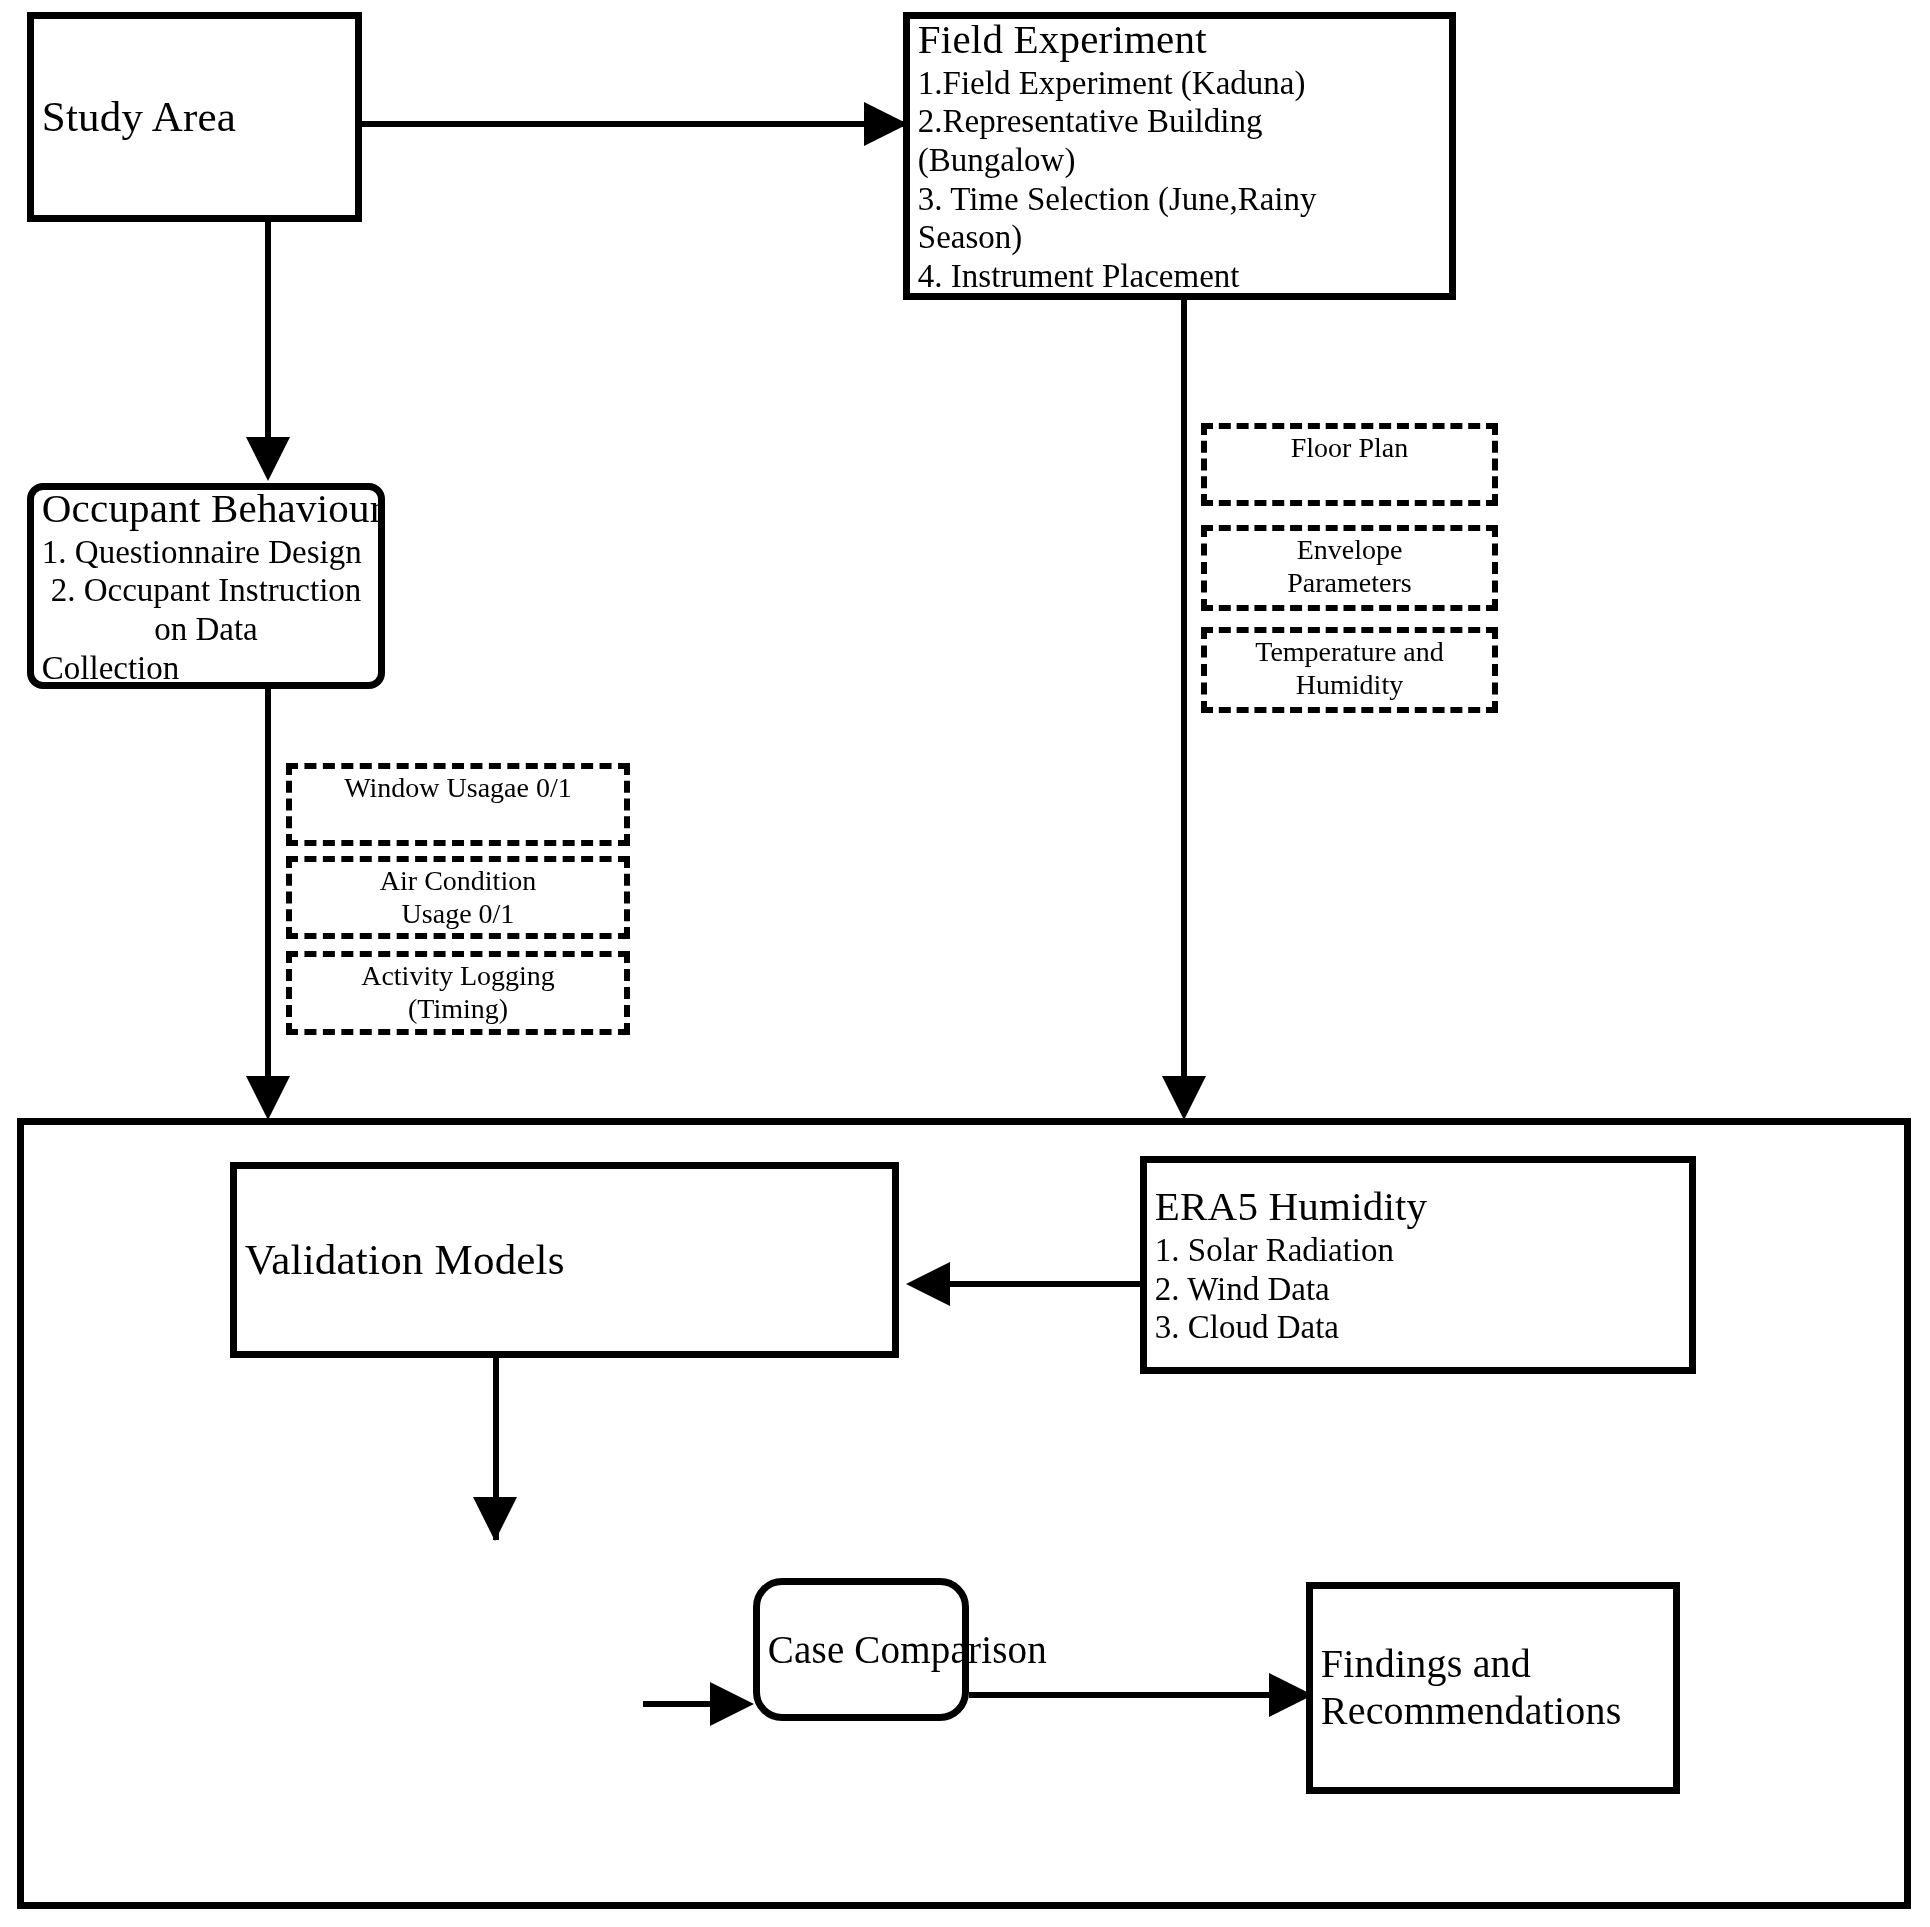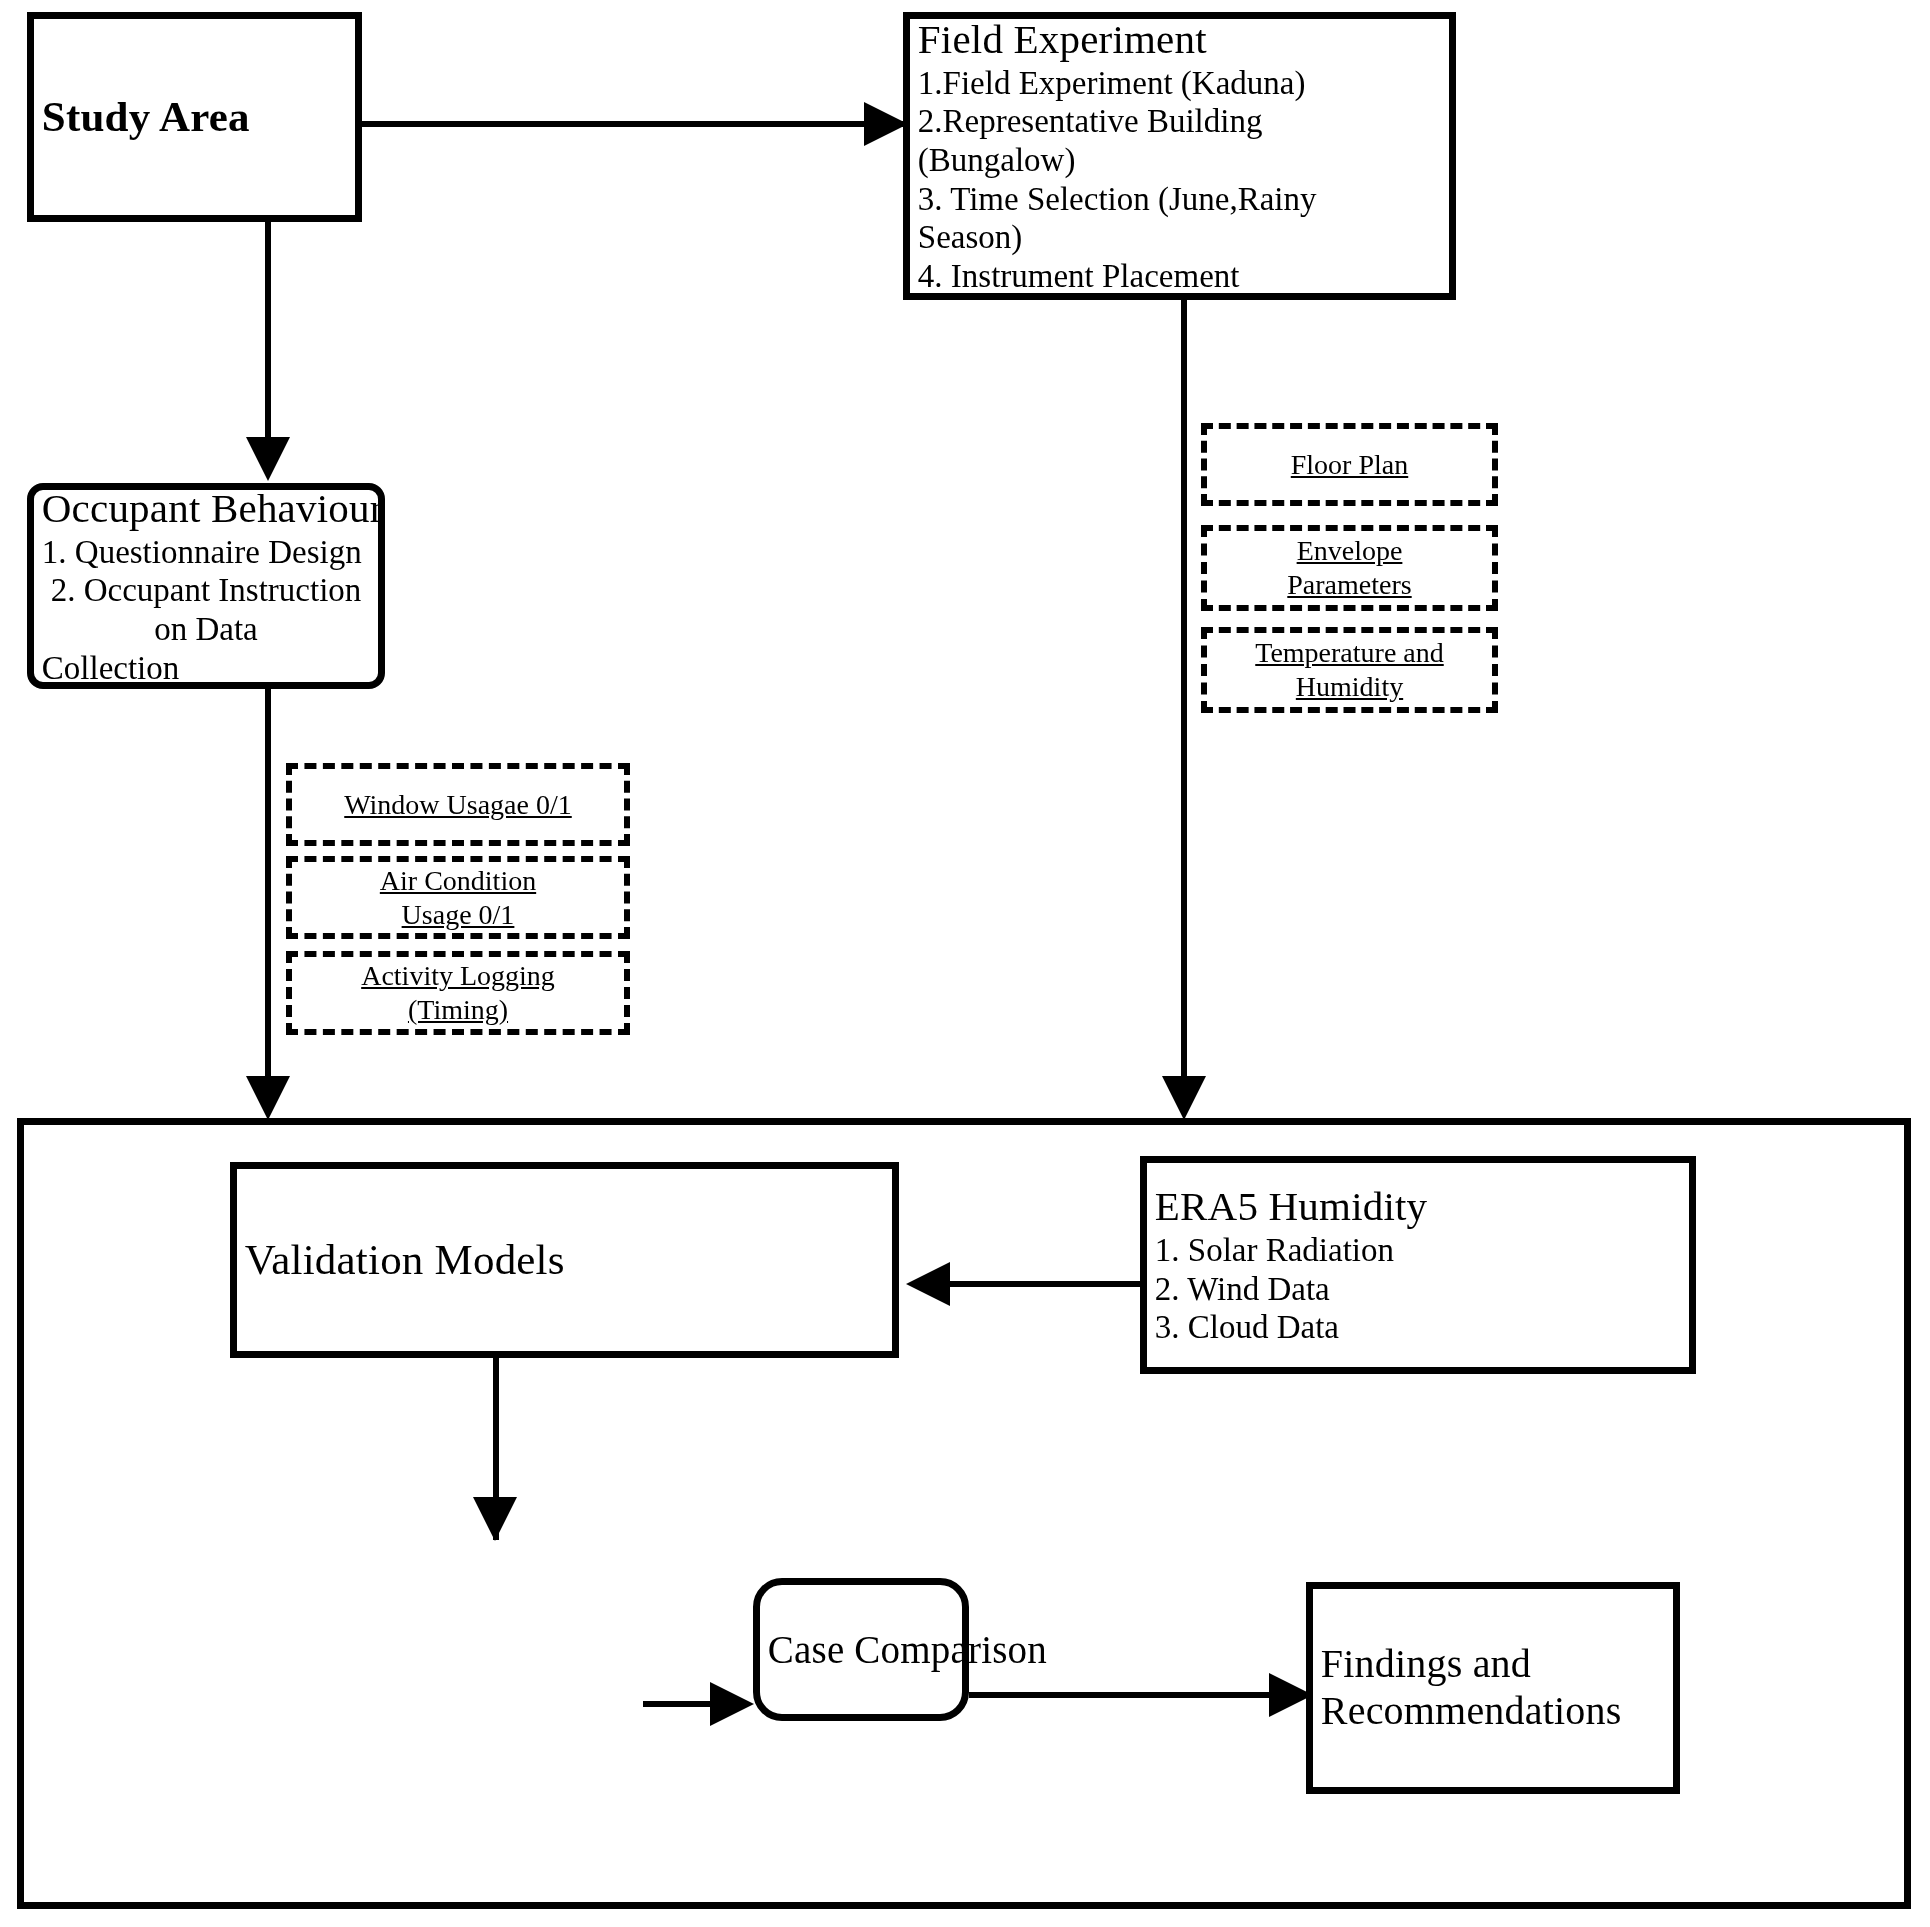--- a/index.html
+++ b/index.html
@@ -43,27 +43,26 @@
     font-size: 43px;
   }
   .dashed {
     position: absolute;
     box-sizing: border-box;
     border: 6.2px dashed #000000;
     background: #ffffff;
     display: flex;
     flex-direction: column;
     align-items: center;
-    justify-content: center;
+    justify-content: flex-start;
     text-align: center;
     font-size: 28px;
     line-height: 1.2;
     z-index: 5;
     padding: 1.6px 4.7px;
-    text-decoration: underline;
   }
   .container-box {
     position: absolute;
     box-sizing: border-box;
     border: 7px solid #000000;
     background: #ffffff;
     z-index: 1;
   }
   
   .vline {
@@ -131,21 +130,21 @@
   <div class="arrow-down" style="left:473px; top:1497px;"></div>
 
   <div class="hline" style="left:643px; top:1701px; width:70px;"></div>
   <div class="arrow-right" style="left:710px; top:1682px;"></div>
 
   <div class="hline" style="left:969px; top:1692px; width:304px;"></div>
   <div class="arrow-right" style="left:1269px; top:1673px;"></div>
 
   <div class="container-box" style="left:17px; top:1118px; width:1894px; height:791px;"></div>
 
-  <div class="node single" style="left:27px; top:11.7px; width:335px; height:210px;font-weight:bold;">
+  <div class="node single" style="left:27px; top:11.7px; width:335px; height:210px;">
     <div class="title">Study Area</div>
   </div>
 
   <div class="node" style="left:903px; top:11.7px; width:553px; height:288px;">
     <div class="title">Field Experiment</div>
     <div class="line">1.Field Experiment (Kaduna)</div>
     <div class="line">2.Representative Building</div>
     <div class="line">(Bungalow)</div>
     <div class="line">3. Time Selection (June,Rainy</div>
     <div class="line">Season)</div>

